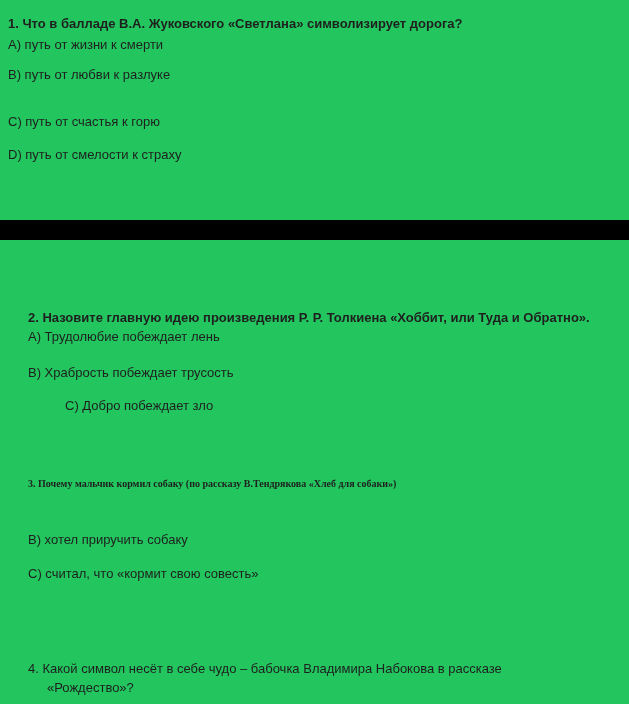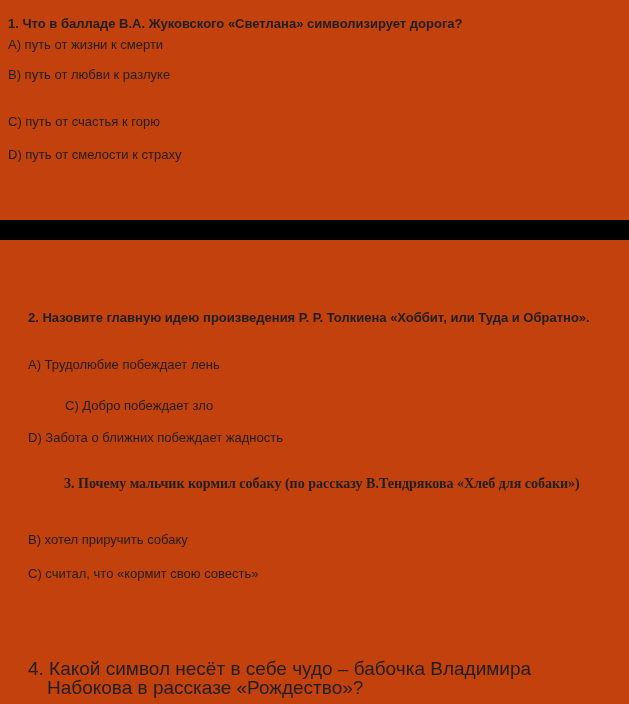--- a/index.html
+++ b/index.html
@@ -1,20 +1,20 @@
 <!DOCTYPE html>
 <html><head>
 <meta charset="utf-8">
 <style>
   html, body { margin: 0; padding: 0; background: #e9e9e9; }
   .page {
     position: relative;
     width: 629px;
     height: 704px;
-    background: #c2410c;
+    background: #22c55e;
     overflow: hidden;
     font-family: "Liberation Sans", sans-serif;
     color: #1a1a1a;
   }
   .line {
     position: absolute;
     white-space: nowrap;
     font-size: 13px;
     line-height: 16px;
     color: #1f1f1f;
@@ -25,27 +25,26 @@
     font-size: 13px;
   }
   .sans {
     font-family: "Liberation Sans", sans-serif;
     font-weight: normal;
     font-size: 13px;
   }
   .serif-bold {
     font-family: "Liberation Serif", serif;
     font-weight: bold;
-    font-size: 14px;
-    margin-left: 36px;
+    font-size: 10px;
   }
   .q4 {
     white-space: normal;
     width: 527px;
-    font-size: 19px;
+    font-size: 13px;
     line-height: 19px;
     padding-left: 19px;
     text-indent: -19px;
   }
   .separator {
     position: absolute;
     left: 0;
     width: 629px;
   }
 </style>
@@ -56,23 +55,23 @@
 
   <div class="line sans-bold" style="left:8px; top:16px;">1. Что в балладе В.А. Жуковского «Светлана» символизирует дорога?</div>
   <div class="line sans" style="left:8px; top:37px;">A) путь от жизни к смерти</div>
   <div class="line sans" style="left:8px; top:67px;text-align:right;">B) путь от любви к разлуке</div>
   <div class="line sans" style="left:8px; top:114px;">C) путь от счастья к горю</div>
   <div class="line sans" style="left:8px; top:147px;">D) путь от смелости к страху</div>
 
   <div class="separator" style="top:220px; height:20px; background:#000000;"></div>
 
   <div class="line sans-bold" style="left:28px; top:310px;">2.  Назовите главную идею произведения Р. Р. Толкиена «Хоббит, или Туда и Обратно».</div>
-  <div class="line sans" style="left:28px; top:329px;margin-top:28px;">A) Трудолюбие побеждает лень</div>
+  <div class="line sans" style="left:28px; top:329px;">A) Трудолюбие побеждает лень</div>
+  <div class="line sans" style="left:28px; top:365px;">B) Храбрость побеждает трусость</div>
   <div class="line sans" style="left:28px; top:398px;margin-left:37px;">C) Добро побеждает зло</div>
-  <div class="line sans" style="left:28px; top:430px;">D) Забота о ближних побеждает жадность</div>
 
   <div class="line serif-bold" style="left:28px; top:476px;">3. Почему мальчик кормил собаку (по рассказу В.Тендрякова «Хлеб для собаки»)</div>
   <div class="line sans" style="left:28px; top:532px;text-align:right;">B) хотел приручить собаку</div>
   <div class="line sans" style="left:28px; top:566px;">C) считал, что «кормит свою совесть»</div>
 
   <div class="line sans q4" style="left:28px; top:659px;">4. Какой символ несёт в себе чудо – бабочка Владимира Набокова в рассказе «Рождество»?</div>
 
 </div>
 
 </body></html>

